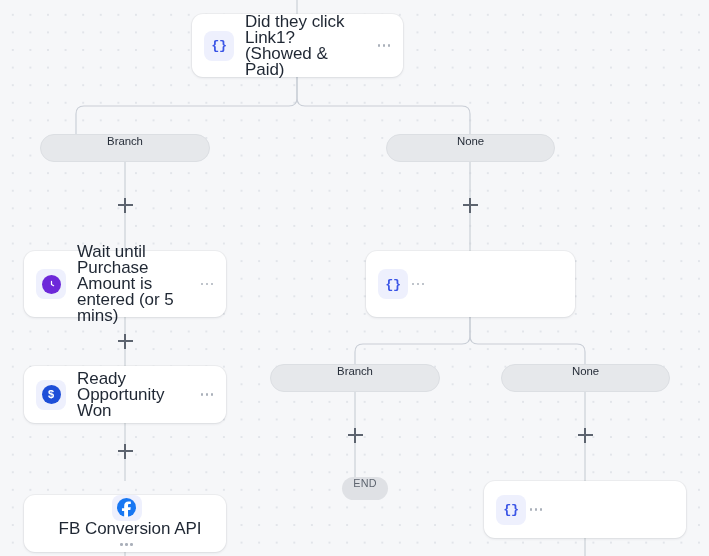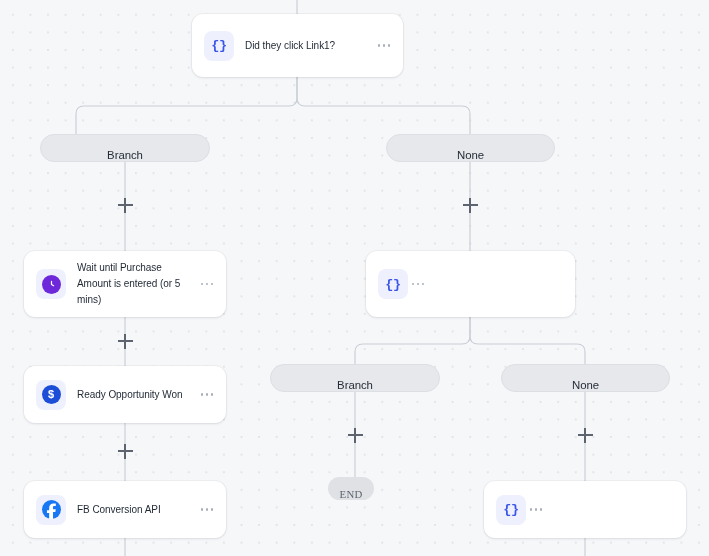--- a/index.html
+++ b/index.html
@@ -111,21 +111,21 @@
   .icon-dot .glyph {
     color: #ffffff;
     font-size: 11px;
     font-weight: 700;
     line-height: 1;
   }
 
   .node-label {
     flex: 1;
     margin-left: 11px;
-    font-size: 10px;
+    font-size: 17px;
     line-height: 16px;
     color: #1f2733;
     letter-spacing: -0.05px;
     padding-right: 4px;
   }
 
   .dots-menu {
     width: 20px;
     min-width: 20px;
     height: 18px;
@@ -144,21 +144,21 @@
   }
 
   
   .pill {
     position: absolute;
     height: 28px;
     border-radius: 14px;
     background: #e6e8eb;
     border: 1px solid #dcdfe3;
     display: flex;
-    align-items: flex-end;
+    align-items: flex-start;
     justify-content: center;
     font-size: 11.4px;
     color: #262d38;
     letter-spacing: -0.05px;
     cursor: pointer;
   }
 
   .pill.end {
     background: #dfe1e5;
     border: none;
@@ -207,20 +207,21 @@
   <div class="plus" style="left:125px; top:451px;"></div>
   <div class="plus" style="left:355px; top:435px;"></div>
   <div class="plus" style="left:585px; top:435px;"></div>
 
   <div class="node" style="left:192px; top:14px; width:211px; height:63px;">
     <div class="node-icon">
       <span class="icon-braces">{}</span>
     </div>
     <div class="node-label">
       <div>Did they click Link1?</div>
+      <div>(Showed &amp; Paid)</div>
     </div>
     <div class="dots-menu">
       <i></i>
       <i></i>
       <i></i>
     </div>
   </div>
 
   <div class="pill" style="left:40px; top:134px; width:170px;">
     <span>Branch</span>
@@ -253,21 +254,21 @@
       </span>
     </div>
     <div class="node-label">Ready Opportunity Won</div>
     <div class="dots-menu">
       <i></i>
       <i></i>
       <i></i>
     </div>
   </div>
 
-  <div class="node" style="left:24px; top:481px; width:202px; height:57px;">
+  <div class="node" style="left:24px; top:495px; width:202px; height:57px;flex-direction:column;">
     <div class="node-icon">
       <span class="icon-dot fb">
         <svg width="19" height="19" viewBox="0 0 20 20">
           <path d="M11.6 19.9V12.6h2.45l.46-2.85H11.6V7.9c0-.78.27-1.47 1.0-1.47h1.95V3.94c-.34-.05-1.07-.15-2.45-.15-2.88 0-4.57 1.52-4.57 4.98v2.0H5.2v2.85h2.33V19.9z" fill="#ffffff"></path>
         </svg>
       </span>
     </div>
     <div class="node-label">FB Conversion API</div>
     <div class="dots-menu">
       <i></i>
@@ -288,21 +289,21 @@
   </div>
 
   <div class="pill" style="left:270px; top:364px; width:170px;">
     <span>Branch</span>
   </div>
 
   <div class="pill" style="left:501px; top:364px; width:169px;">
     <span>None</span>
   </div>
 
-  <div class="pill end" style="left:328px; top:477px; width:46px;font-family:Liberation Serif, serif;">
+  <div class="pill end" style="left:342px; top:477px; width:46px;">
     <span>END</span>
   </div>
 
   <div class="node" style="left:484px; top:481px; width:202px; height:57px;">
     <div class="node-icon">
       <span class="icon-braces">{}</span>
     </div>
     <div class="dots-menu">
       <i></i>
       <i></i>

